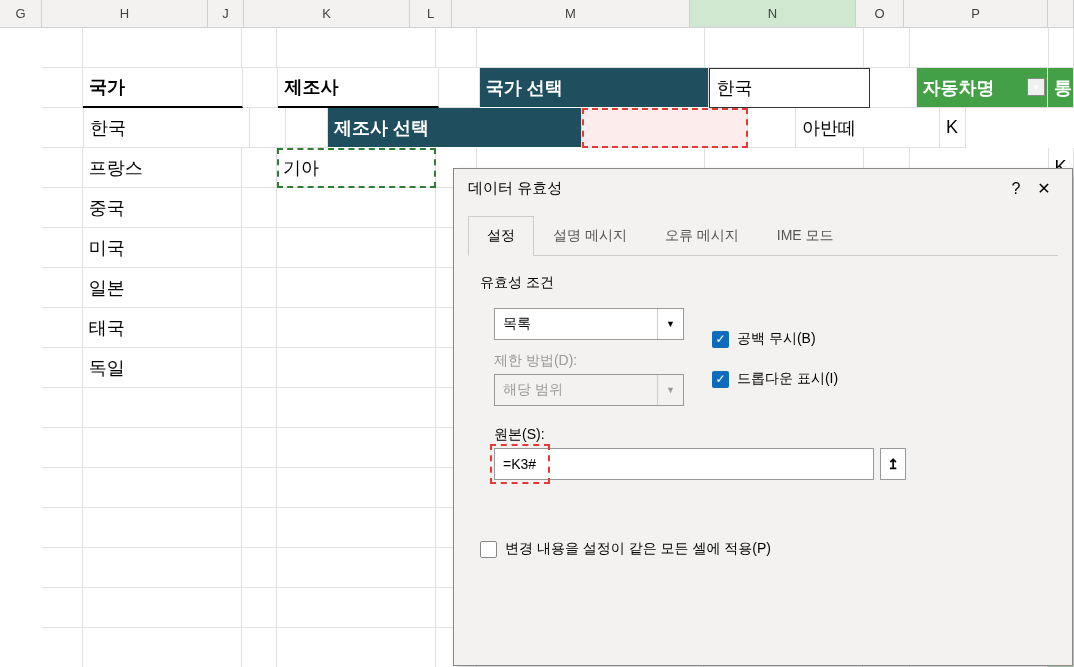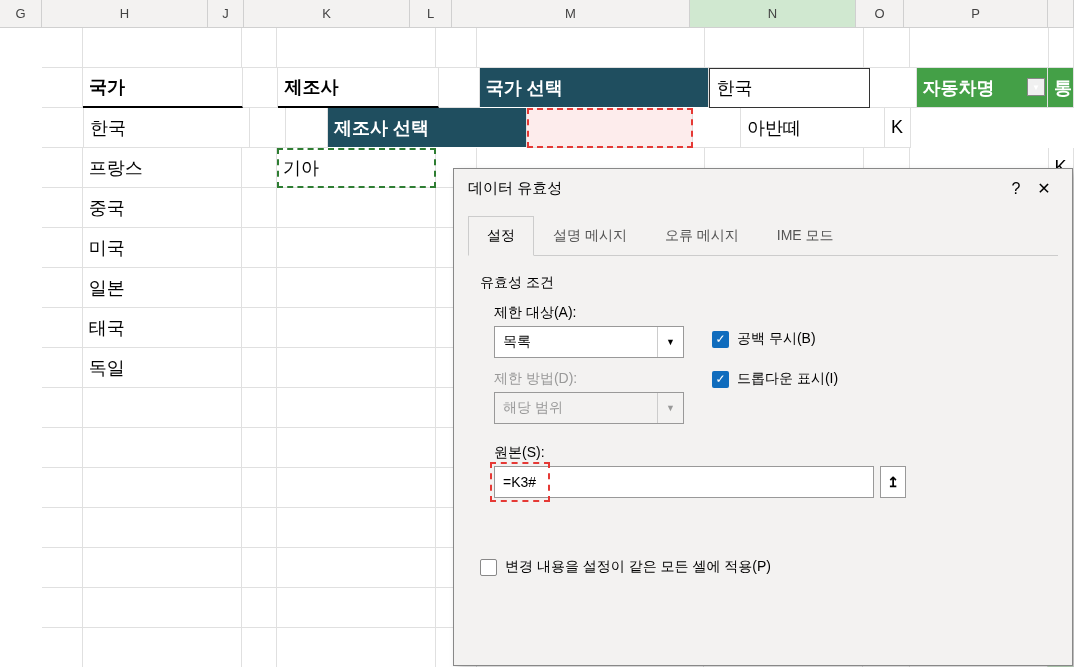--- a/index.html
+++ b/index.html
@@ -269,21 +269,21 @@
         <span class="filter-btn">▼</span>
       </div>
       <div class="cell header-green" style="width:26px">통</div>
     </div>
 
     <div class="row">
       <div class="cell q-width-small"></div>
       <div class="cell" style="width:166px">한국</div>
       <div class="cell" style="width:36px"></div>
       <div class="cell" style="width:42px"></div>
-      <div class="cell header-dark" style="width:199px">제조사 선택</div>
+      <div class="cell header-dark" style="width:254px">제조사 선택</div>
       <div class="cell active-cell" style="width:166px">
         <span></span>
         <span class="dropdown-btn">▼</span>
       </div>
       <div class="cell" style="width:48px"></div>
       <div class="cell" style="width:144px">아반떼</div>
       <div class="cell" style="width:26px">K</div>
     </div>
 
     <div class="row">
@@ -461,21 +461,20 @@
     <div class="tab">설명 메시지</div>
     <div class="tab">오류 메시지</div>
     <div class="tab">IME 모드</div>
   </div>
   <div class="dialog-body">
     <div class="field-row">유효성 조건</div>
 
     <div class="allow-row">
       <div class="q-col">
         <div class="field-row" style="margin-left:14px">
-          <div>제한 대상(A):</div>
           <div class="combo">
             <span>목록</span>
             <span class="chev">▼</span>
           </div>
         </div>
         <div class="field-row" style="margin-left:14px">
           <div style="color:#999">제한 방법(D):</div>
           <div class="combo disabled">
             <span>해당 범위</span>
             <span class="chev">▼</span>

